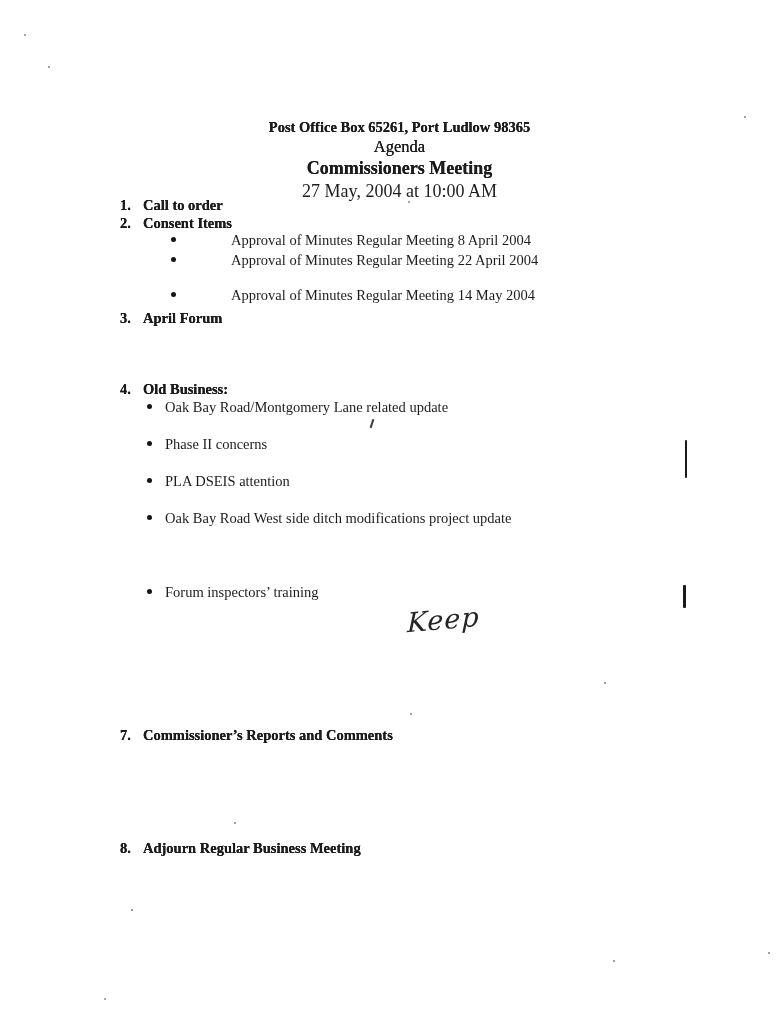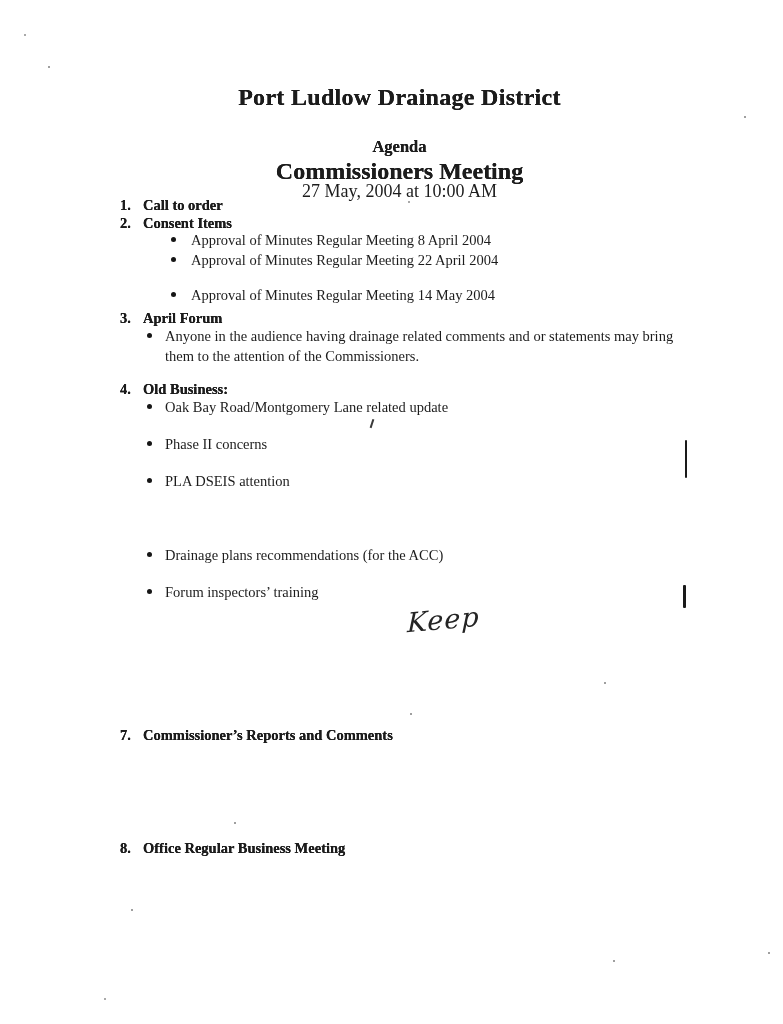--- a/index.html
+++ b/index.html
@@ -9,31 +9,31 @@
     background:#ffffff;
     overflow:hidden;
     font-family:"Liberation Serif", serif;
     color:#1c1c1c;
     margin:0 auto;
   }
   
   .hline{position:absolute;left:16px;width:767px;text-align:center;white-space:nowrap;}
   .h-title{top:84px;font-size:24px;font-weight:700;letter-spacing:.3px;text-shadow:0 0 .6px #000;}
   .h-address{top:119px;font-size:14.5px;font-weight:700;text-shadow:0 0 .4px #000;}
-  .h-agenda{top:137px;font-size:16.5px;font-weight:700;text-shadow:0 0 .5px #000;}
-  .h-meeting{top:158px;font-size:24px;font-weight:700;text-shadow:0 0 .5px #000;}
+  .h-agenda{top:137px;font-size:16.5px;font-weight:400;text-shadow:0 0 .5px #000;}
+  .h-meeting{top:158px;font-size:18px;font-weight:700;text-shadow:0 0 .5px #000;}
   .h-date{top:181px;font-size:18px;}
   
   .item{position:absolute;left:120px;font-size:14.5px;font-weight:700;text-shadow:0 0 .4px #000;white-space:nowrap;}
   .item .num{display:inline-block;width:23px;}
   .i1{top:197px}.i2{top:215px}.i3{top:310px}.i4{top:381px}.i7{top:727px}.i8{top:840px}
   
   .bullet{position:absolute;display:flex;align-items:flex-start;font-size:14.5px;}
   .bullet .dot{flex:0 0 auto;width:5px;height:5px;border-radius:50%;background:#161616;margin-top:7px;}
-  .bullet.consent{left:171px;}
+  .bullet.consent{left:171px;gap:40px;}
   .bullet.consent .dot{margin-right:15px;}
   .bullet.ob{left:147px;}
   .bullet.ob .dot{margin-right:13px;}
   .bullet .btext{line-height:20px;white-space:nowrap;}
   .bullet .btext.wrap{white-space:normal;width:512px;}
   .cb0{top:230px}.cb1{top:250px}.cb2{top:285px}
   .pf0{top:326px}
   .ob0{top:397px}.ob1{top:434px}.ob2{top:471px}.ob3{top:508px}.ob4{top:545px}.ob5{top:582px}.ob6{top:618px}
   
   .handwriting{
@@ -48,21 +48,21 @@
   .mark2{left:683px;top:585px;width:2.5px;height:23px;}
   .stray{position:absolute;left:371px;top:419px;width:1.5px;height:9px;background:#3a3a3a;transform:rotate(18deg);}
   
   .speck{position:absolute;width:2px;height:2px;border-radius:50%;background:rgba(0,0,0,.45);}
 </style>
 </head>
 <body>
 
 <div class="page">
 
-  <div class="hline h-title">Port Ludlow Drainage District</div>
+  <div class="hline h-address">Post Office Box 65261, Port Ludlow 98365</div>
   <div class="hline h-agenda">Agenda</div>
   <div class="hline h-meeting">Commissioners Meeting</div>
   <div class="hline h-date">27 May, 2004 at 10:00 AM</div>
 
   <div class="item i1">
     <span class="num">1.</span><span>Call to order</span>
   </div>
 
   <div class="item i2">
     <span class="num">2.</span><span>Consent Items</span>
@@ -76,57 +76,53 @@
     <span class="btext">Approval of Minutes Regular Meeting 22 April 2004</span>
   </div>
   <div class="bullet consent cb2">
     <span class="dot"></span>
     <span class="btext">Approval of Minutes Regular Meeting 14 May 2004</span>
   </div>
 
   <div class="item i3">
     <span class="num">3.</span><span>April Forum</span>
   </div>
-  <div class="bullet ob pf0">
-    <span class="dot"></span>
-    <span class="btext wrap">Anyone in the audience having drainage related comments and or statements may bring them to the attention of the Commissioners.</span>
-  </div>
 
   <div class="item i4">
     <span class="num">4.</span><span>Old Business:</span>
   </div>
   <div class="bullet ob ob0">
     <span class="dot"></span>
     <span class="btext">Oak Bay Road/Montgomery Lane related update</span>
   </div>
   <div class="bullet ob ob1">
     <span class="dot"></span>
     <span class="btext">Phase II concerns</span>
   </div>
   <div class="bullet ob ob2">
     <span class="dot"></span>
     <span class="btext">PLA DSEIS attention</span>
   </div>
-  <div class="bullet ob ob4">
+  <div class="bullet ob ob3">
     <span class="dot"></span>
-    <span class="btext">Drainage plans recommendations (for the ACC)</span>
+    <span class="btext">Oak Bay Road West side ditch modifications project update</span>
   </div>
   <div class="bullet ob ob5">
     <span class="dot"></span>
     <span class="btext">Forum inspectors’ training</span>
   </div>
 
   <div class="handwriting">Keep</div>
 
   <div class="item i7">
     <span class="num">7.</span><span>Commissioner’s Reports and Comments</span>
   </div>
 
   <div class="item i8">
-    <span class="num">8.</span><span>Office Regular Business Meeting</span>
+    <span class="num">8.</span><span>Adjourn Regular Business Meeting</span>
   </div>
 
   <div class="mark mark1"></div>
   <div class="mark mark2"></div>
   <div class="stray"></div>
 
   <span class="speck" style="left:24px;top:34px"></span>
   <span class="speck" style="left:48px;top:66px;width:1.5px;height:1.5px"></span>
   <span class="speck" style="left:744px;top:116px;width:1.5px;height:1.5px"></span>
   <span class="speck" style="left:408px;top:201px"></span>

